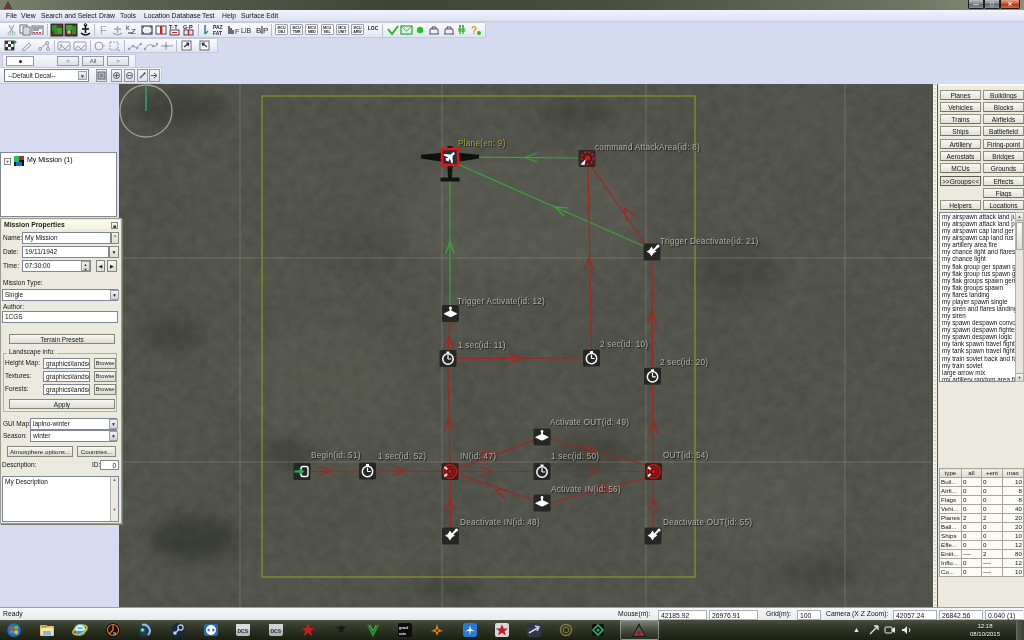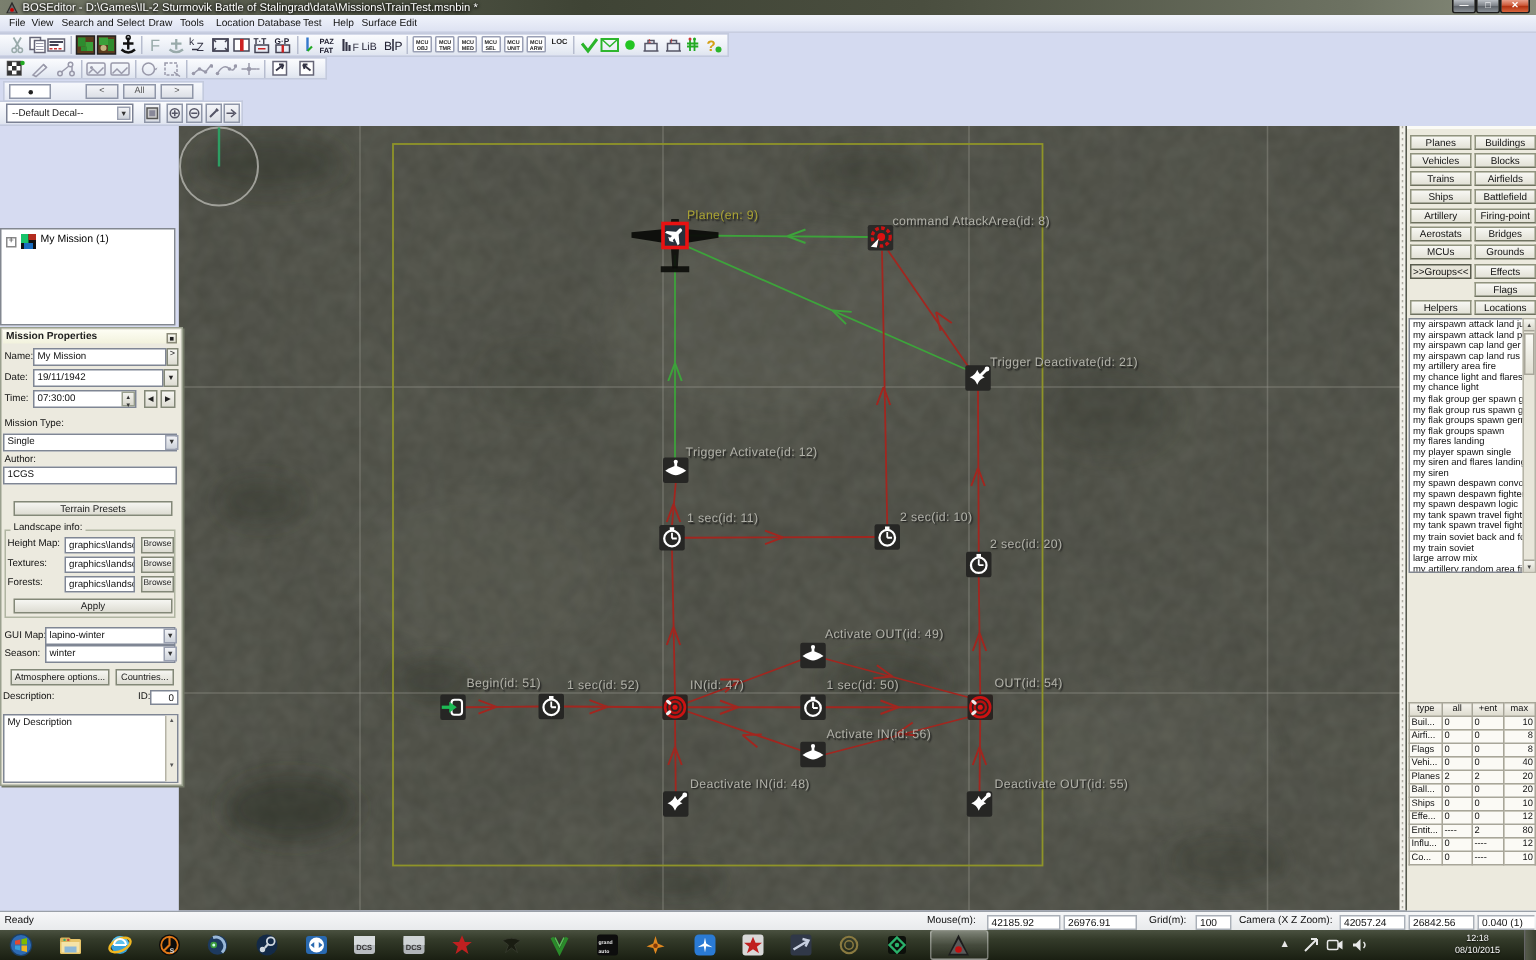--- a/index.html
+++ b/index.html
@@ -54,21 +54,20 @@
 #taskbar{left:0;top:620px;width:1024px;height:20px;background:linear-gradient(#4a5140,#343b2a 30%,#252b1c 70%,#1a1f12);}
 .tico{position:absolute;top:2px;width:16px;height:16px;border-radius:3px;}
 #clock{position:absolute;right:24px;top:2px;font-size:6px;color:#fff;text-align:center;line-height:8px;text-shadow:0 1px 1px #000;}
 </style></head><body>
 <div class="abs" id="title">
  <svg id="appico" viewBox="0 0 8 8">
       <polygon points="4,0 8,8 0,8" fill="#2a2a2a"></polygon>
       <polygon points="4,2 6.8,7.4 1.2,7.4" fill="#6a6a6a"></polygon>
       <circle cx="4" cy="5.6" r="1.3" fill="#c00"></circle>
     </svg>
- <div class="txt">BOSEditor - D:\Games\IL-2 Sturmovik Battle of Stalingrad\data\Missions\TrainTest.msnbin *</div>
  <div id="capbtns">
       <div class="cap">
         <span>—</span>
       </div>
       <div class="cap">
         <span>□</span>
       </div>
       <div class="cap close">
         <span>✕</span>
       </div>

